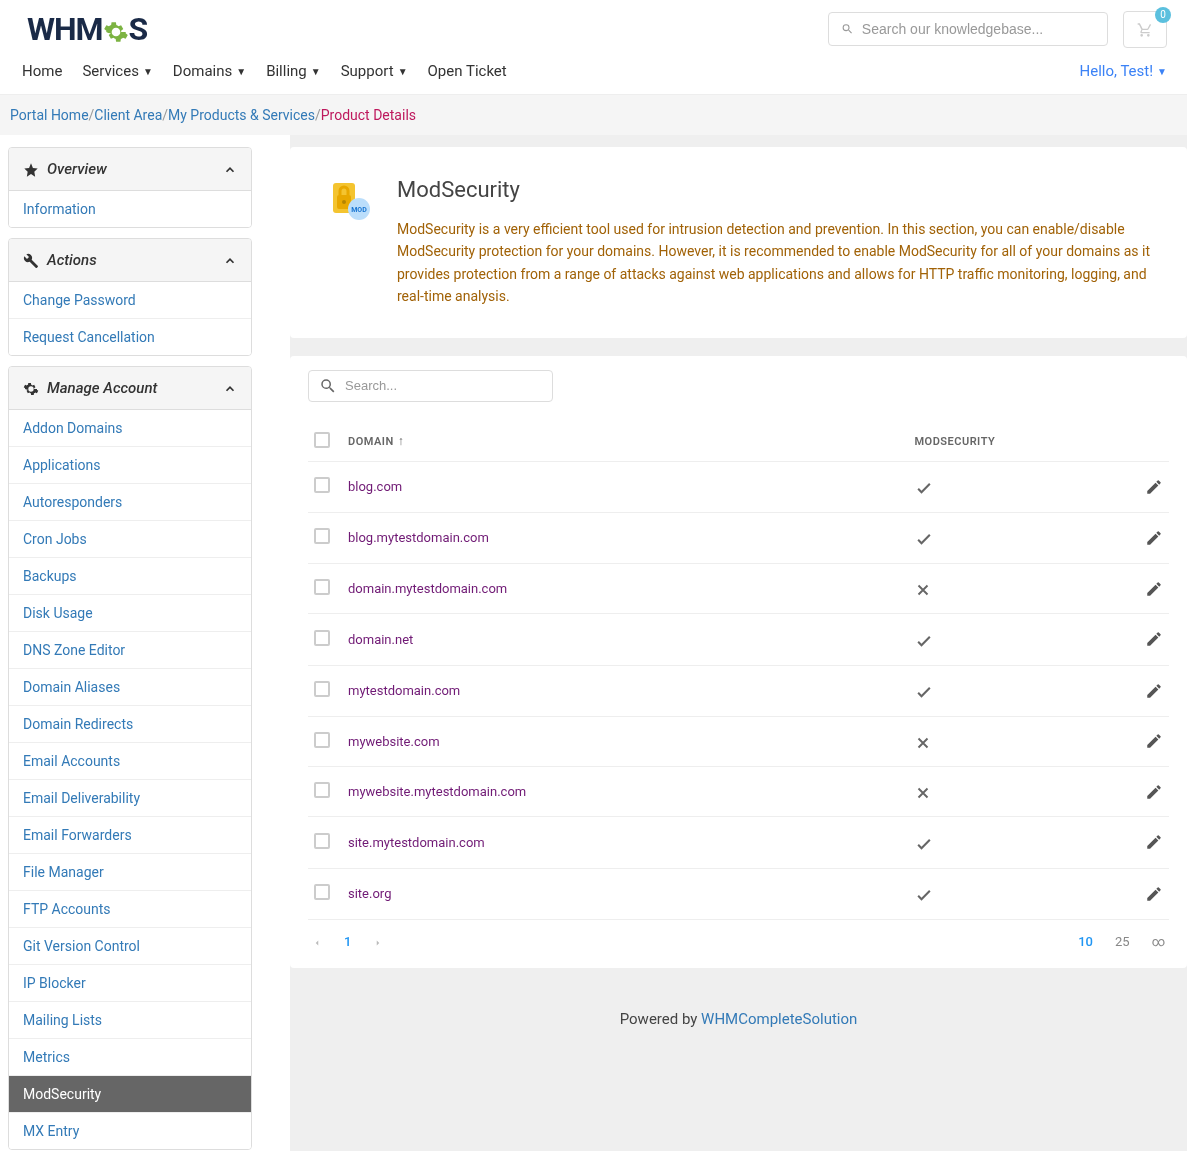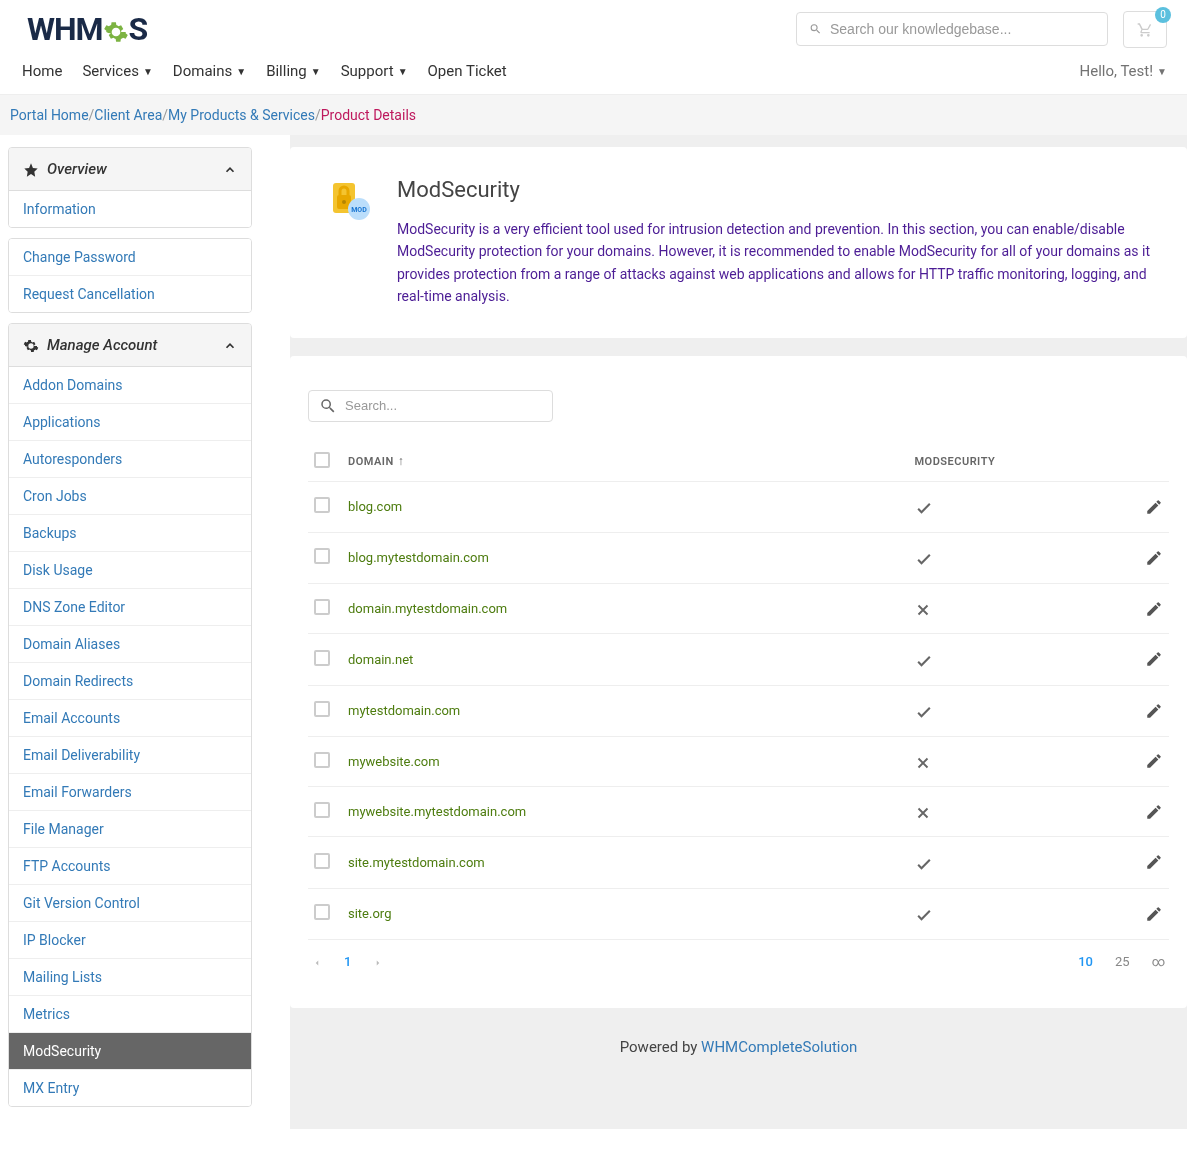--- a/index.html
+++ b/index.html
@@ -4,31 +4,31 @@
 <style>
 * { box-sizing: border-box; margin: 0; padding: 0; }
 body { font-family: -apple-system, BlinkMacSystemFont, "Segoe UI", Roboto, "Helvetica Neue", Arial, sans-serif; background: #fff; color: #333; width: 1187px; }
 a { text-decoration: none; color: inherit; }
 
 
 .header { display: flex; align-items: center; justify-content: space-between; padding: 10px 20px 0 15px; margin-left: 12px; }
 .logo { font-size: 32px; font-weight: 700; color: #1a2a47; letter-spacing: -1px; }
 .logo-gear { color: #7cb342; display: inline-block; }
 .header-right { display: flex; align-items: center; gap: 15px; }
-.search-box { display: flex; align-items: center; border: 1px solid #ddd; border-radius: 4px; padding: 8px 12px; width: 312px; }
+.search-box { display: flex; align-items: center; border: 1px solid #ddd; border-radius: 4px; padding: 8px 12px; width: 280px; }
 .search-box input { border: none; outline: none; width: 100%; margin-left: 8px; font-size: 14px; color: #666; }
 .search-box input::placeholder { color: #999; }
 .cart-btn { border: 1px solid #ddd; border-radius: 4px; padding: 8px 12px; position: relative; color: #ccc; }
 .cart-badge { position: absolute; top: -5px; right: -5px; background: #5bc0de; color: #fff; font-size: 10px; border-radius: 50%; width: 16px; height: 16px; display: flex; align-items: center; justify-content: center; }
 
 
 .nav { display: flex; align-items: center; justify-content: space-between; padding: 14px 20px 14px 22px; border-bottom: 1px solid #eee; }
 .nav-left { display: flex; gap: 20px; }
 .nav-item { color: #333; font-size: 15px; display: flex; align-items: center; gap: 4px; }
-.nav-right { color: #737373; font-size: 15px; display: flex; align-items: center; gap: 4px; }
+.nav-right { color: #3b82f6; font-size: 15px; display: flex; align-items: center; gap: 4px; }
 .caret { font-size: 10px; }
 
 
 .breadcrumb { background: #f5f5f5; padding: 12px 10px; font-size: 14px; display: flex; }
 .breadcrumb a { color: #337ab7; }
 .breadcrumb .sep { color: #999; }
 .breadcrumb .current { color: #be185d; }
 
 
 .layout { display: flex; gap: 30px; padding: 0; background: #fff; }
@@ -41,31 +41,31 @@
 .panel-header .title-wrap { display: flex; align-items: center; gap: 8px; font-style: italic; }
 .panel-item { padding: 10px 14px; font-size: 14px; border-bottom: 1px solid #eee; background: #fff; color: #337ab7; }
 .panel-item:last-child { border-bottom: none; }
 .panel-item.active { background: #666; color: #fff; }
 
 
 .main-card { background: #fff; border-radius: 4px; margin: 0 0 18px 0; padding: 30px 35px; }
 .main-header { display: flex; gap: 24px; }
 .page-icon { width: 48px; height: 48px; flex-shrink: 0; }
 .page-title { font-size: 22px; font-weight: 400; color: #444; margin-bottom: 16px; }
-.page-desc { font-size: 14px; color: #4c1d95; line-height: 1.6; }
-
-
-.table-card { background: #fff; border-radius: 4px; padding: 34px 18px; margin-bottom: 12px; }
+.page-desc { font-size: 14px; color: #a16207; line-height: 1.6; }
+
+
+.table-card { background: #fff; border-radius: 4px; padding: 14px 18px; margin-bottom: 24px; }
 .table-search { display: flex; align-items: center; border: 1px solid #ddd; border-radius: 4px; padding: 6px 10px; width: 245px; margin-bottom: 20px; }
 .table-search input { border: none; outline: none; margin-left: 8px; font-size: 13px; }
 .table-search input::placeholder { color: #999; }
 
 .data-table { width: 100%; border-collapse: collapse; }
 .data-table th { text-align: left; font-size: 11px; font-weight: 600; color: #666; letter-spacing: 0.5px; padding: 10px 6px; border-bottom: 1px solid #eee; }
-.data-table td { padding: 14px 6px; font-size: 13px; color: #4d7c0f; border-bottom: 1px solid #eee; }
+.data-table td { padding: 14px 6px; font-size: 13px; color: #701a75; border-bottom: 1px solid #eee; }
 .cb-cell { width: 30px; }
 .checkbox { width: 16px; height: 16px; border: 2px solid #ccc; border-radius: 2px; display: inline-block; }
 .domain-col { width: 500px; }
 .mod-col { width: 200px; }
 .edit-col { width: 30px; text-align: right; }
 .status-icon { color: #666; font-size: 18px; }
 .edit-icon { color: #555; cursor: pointer; }
 .sort-arrow { font-size: 12px; margin-left: 4px; }
 
 
@@ -144,20 +144,31 @@
               </svg></span>
             <span>Overview</span>
           </span>
           <span><svg width="14" height="14" viewBox="0 0 24 24" fill="none" stroke="currentColor" stroke-width="3">
               <path d="M6 15l6-6 6 6"></path>
             </svg></span>
         </div>
         <div class="panel-item">Information</div>
       </div>
       <div class="panel">
+        <div class="panel-header">
+          <span class="title-wrap">
+            <span><svg width="16" height="16" viewBox="0 0 24 24" fill="currentColor">
+                <path d="M22 19l-9-9a6 6 0 00-8-8L9 6 6 9 2 5a6 6 0 008 8l9 9a1.4 1.4 0 002 0l1-1a1.4 1.4 0 000-2z"></path>
+              </svg></span>
+            <span>Actions</span>
+          </span>
+          <span><svg width="14" height="14" viewBox="0 0 24 24" fill="none" stroke="currentColor" stroke-width="3">
+              <path d="M6 15l6-6 6 6"></path>
+            </svg></span>
+        </div>
         <div class="panel-item">Change Password</div>
         <div class="panel-item">Request Cancellation</div>
       </div>
       <div class="panel">
         <div class="panel-header">
           <span class="title-wrap">
             <span><svg width="16" height="16" viewBox="0 0 24 24" fill="currentColor">
                 <path d="M12 8a4 4 0 100 8 4 4 0 000-8zm9 4a7 7 0 01-.1 1.2l2 1.6-2 3.4-2.4-1a7 7 0 01-2 1.2l-.4 2.6h-4l-.4-2.6a7 7 0 01-2-1.2l-2.4 1-2-3.4 2-1.6A7 7 0 013 12a7 7 0 01.1-1.2l-2-1.6 2-3.4 2.4 1a7 7 0 012-1.2L7.9 3h4l.4 2.6a7 7 0 012 1.2l2.4-1 2 3.4-2 1.6c.1.4.1.8.1 1.2z"></path>
               </svg></span>
             <span>Manage Account</span>

